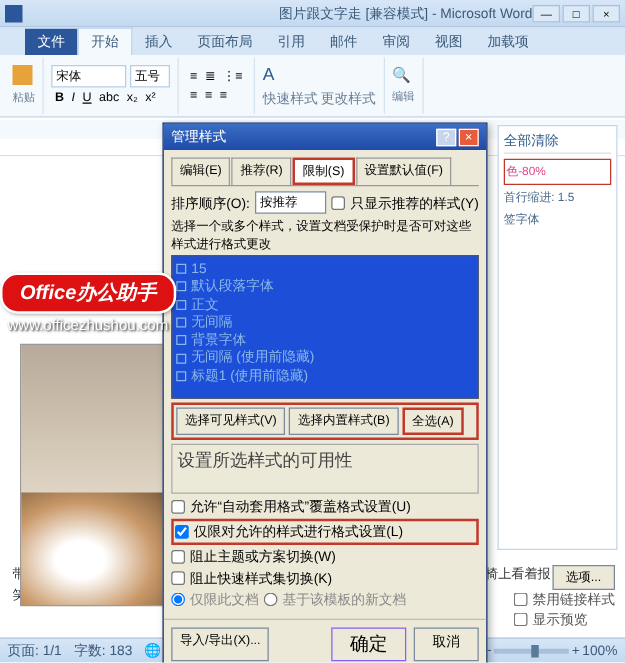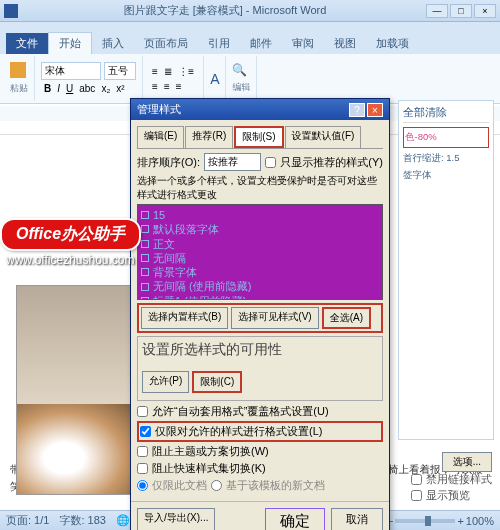--- a/index.html
+++ b/index.html
@@ -1,22 +1,22 @@
 <!DOCTYPE html>
 <html><head>
 <meta charset="utf-8">
 <style>
 *{margin:0;padding:0;box-sizing:border-box;font-family:"Microsoft YaHei","SimSun",sans-serif;font-size:11px}
 body{background:#fff;width:500px;height:530px;overflow:hidden;position:relative}
 .titlebar{background:linear-gradient(#d7e6f7,#c3d9f0);height:22px;display:flex;align-items:center;padding:0 4px;border-bottom:1px solid #9db8d8}
 .titlebar .icon{width:14px;height:14px;background:#2b579a;margin-right:6px}
-.titlebar .title{flex:1;text-align:center;color:#3b5a7a;font-size:11px}
+.titlebar .title{flex:1;text-align:right;color:#3b5a7a;font-size:11px}
 .winbtns{display:flex;gap:2px}
 .winbtn{width:22px;height:14px;background:#dce9f7;border:1px solid #a8c0db;font-size:9px;text-align:center;line-height:12px}
-.ribbon-tabs{background:#d7e6f7;height:32px;display:flex;align-items:flex-end;padding-left:6px}
+.ribbon-tabs{background:#d7e6f7;height:22px;display:flex;align-items:flex-end;padding-left:20px}
 .rtab{padding:3px 10px;color:#3b5a7a;font-size:11px}
 .rtab.file{background:#2b579a;color:#fff}
 .rtab.active{background:#f4f9fe;border:1px solid #b5cde6;border-bottom:none}
 .ribbon{background:#f4f9fe;height:50px;border-bottom:1px solid #c3d5e8;display:flex;padding:2px 4px}
 .rgroup{border-right:1px solid #d5e2f0;padding:0 6px;display:flex;flex-direction:column;justify-content:center;gap:2px}
 .ricon{width:16px;height:16px;background:#e8a23a;display:inline-block}
 .rbtn{display:inline-block;padding:1px 3px;font-size:10px}
 .fontbox{border:1px solid #b5cde6;background:#fff;padding:1px 3px;font-size:10px;width:60px;display:inline-block}
 .gname{font-size:9px;color:#6a7f95;text-align:center;margin-top:2px}
 .ruler{height:14px;background:#fff;border-bottom:1px solid #ddd}
@@ -29,21 +29,21 @@
 .dlg-title span{flex:1}
 .dlg-x{width:16px;height:14px;background:#e85c3c;color:#fff;text-align:center;line-height:13px;font-size:10px;border:1px solid #fff}
 .dlg-help{width:16px;height:14px;background:#c8d4ea;text-align:center;line-height:13px;font-size:10px;border:1px solid #fff;margin-right:2px}
 .dlg-body{padding:6px}
 .dtabs{display:flex;border-bottom:1px solid #999;margin-bottom:4px}
 .dtab{padding:2px 6px;border:1px solid #999;border-bottom:none;background:#ece9d8;font-size:10px;margin-right:1px}
 .dtab.active{background:#fff;border:2px solid #c0392b}
 .drow{display:flex;align-items:center;gap:4px;margin:3px 0;font-size:10px}
 .dselect{border:1px solid #7a8a9a;background:#fff;padding:1px 3px;flex:1;font-size:10px}
 .dchk{width:11px;height:11px}
-.dlist{background:#a21caf;color:#8ab8e8;border:1px solid #555;height:96px;padding:3px;font-size:10px;line-height:1.3;overflow:hidden}
+.dlist{background:#1d4ed8;color:#8ab8e8;border:1px solid #555;height:115px;padding:3px;font-size:10px;line-height:1.3;overflow:hidden}
 .dlist .li{display:flex;align-items:center;gap:4px}
 .dlist .sq{width:8px;height:8px;border:1px solid #8ab8e8}
 .dbtns{display:flex;gap:3px;margin:3px 0;flex-wrap:wrap}
 .dbtn{border:1px solid #7a8a9a;background:#ece9d8;padding:2px 6px;font-size:10px}
 .dbtn.hl{border:2px solid #c0392b}
 .fieldset{border:1px solid #aaa;padding:4px;margin:3px 0}
 .fieldset .lg{font-size:14px;color:#444;margin-bottom:12px}
 .chk-row{display:flex;align-items:center;gap:4px;font-size:10px;margin:2px 0}
 .chk-row.hl{border:2px solid #c0392b;padding:1px}
 .dlg-foot{display:flex;justify-content:flex-end;gap:6px;padding:6px;border-top:1px solid #bbb}
@@ -97,20 +97,21 @@
   <div class="rgroup">
     <div><span class="fontbox">宋体</span> <span class="fontbox" style="width:32px">五号</span></div>
     <div><b class="rbtn">B</b><i class="rbtn">I</i><u class="rbtn">U</u><span class="rbtn">abc</span><span class="rbtn">x₂</span><span class="rbtn">x²</span></div>
   </div>
   <div class="rgroup">
     <div><span class="rbtn">≡</span><span class="rbtn">≣</span><span class="rbtn">⋮≡</span></div>
     <div><span class="rbtn">≡</span><span class="rbtn">≡</span><span class="rbtn">≡</span></div>
   </div>
   <div class="rgroup">
     <div style="font-size:14px;color:#2b5a8a">A</div>
+    <div class="gname"><span>快速样式</span> <span>更改样式</span></div>
   </div>
   <div class="rgroup">
     <div style="font-size:12px">🔍</div>
     <div class="gname">编辑</div>
   </div>
 </div>
 <div class="gname" style="padding:1px 10px;background:#f4f9fe;font-size:9px">剪贴板</div>
 
 <div class="ruler"></div>
 
@@ -172,30 +173,26 @@
       <div class="li">
           <span class="sq"></span>
           <span>无间隔  (使用前隐藏)</span>
         </div>
       <div class="li">
           <span class="sq"></span>
           <span>标题1  (使用前隐藏)</span>
         </div>
     </div>
     <div class="dbtns" style="border:2px solid #c0392b;padding:2px">
+      <span class="dbtn">选择可见样式(V)</span>
       <span class="dbtn">选择内置样式(B)</span>
-      <span class="dbtn">选择可见样式(V)</span>
       <span class="dbtn hl">全选(A)</span>
     </div>
     <div class="fieldset">
       <div class="lg">设置所选样式的可用性</div>
-      <div class="dbtns">
-        <span class="dbtn">允许(P)</span>
-        <span class="dbtn hl">限制(C)</span>
-      </div>
     </div>
     <div class="chk-row">
         <input type="checkbox" class="dchk" style="">
         <span>允许“自动套用格式”覆盖格式设置(U)</span>
       </div>
     <div class="chk-row hl">
         <input type="checkbox" checked="" class="dchk" style="">
         <span>仅限对允许的样式进行格式设置(L)</span>
       </div>
     <div class="chk-row">

